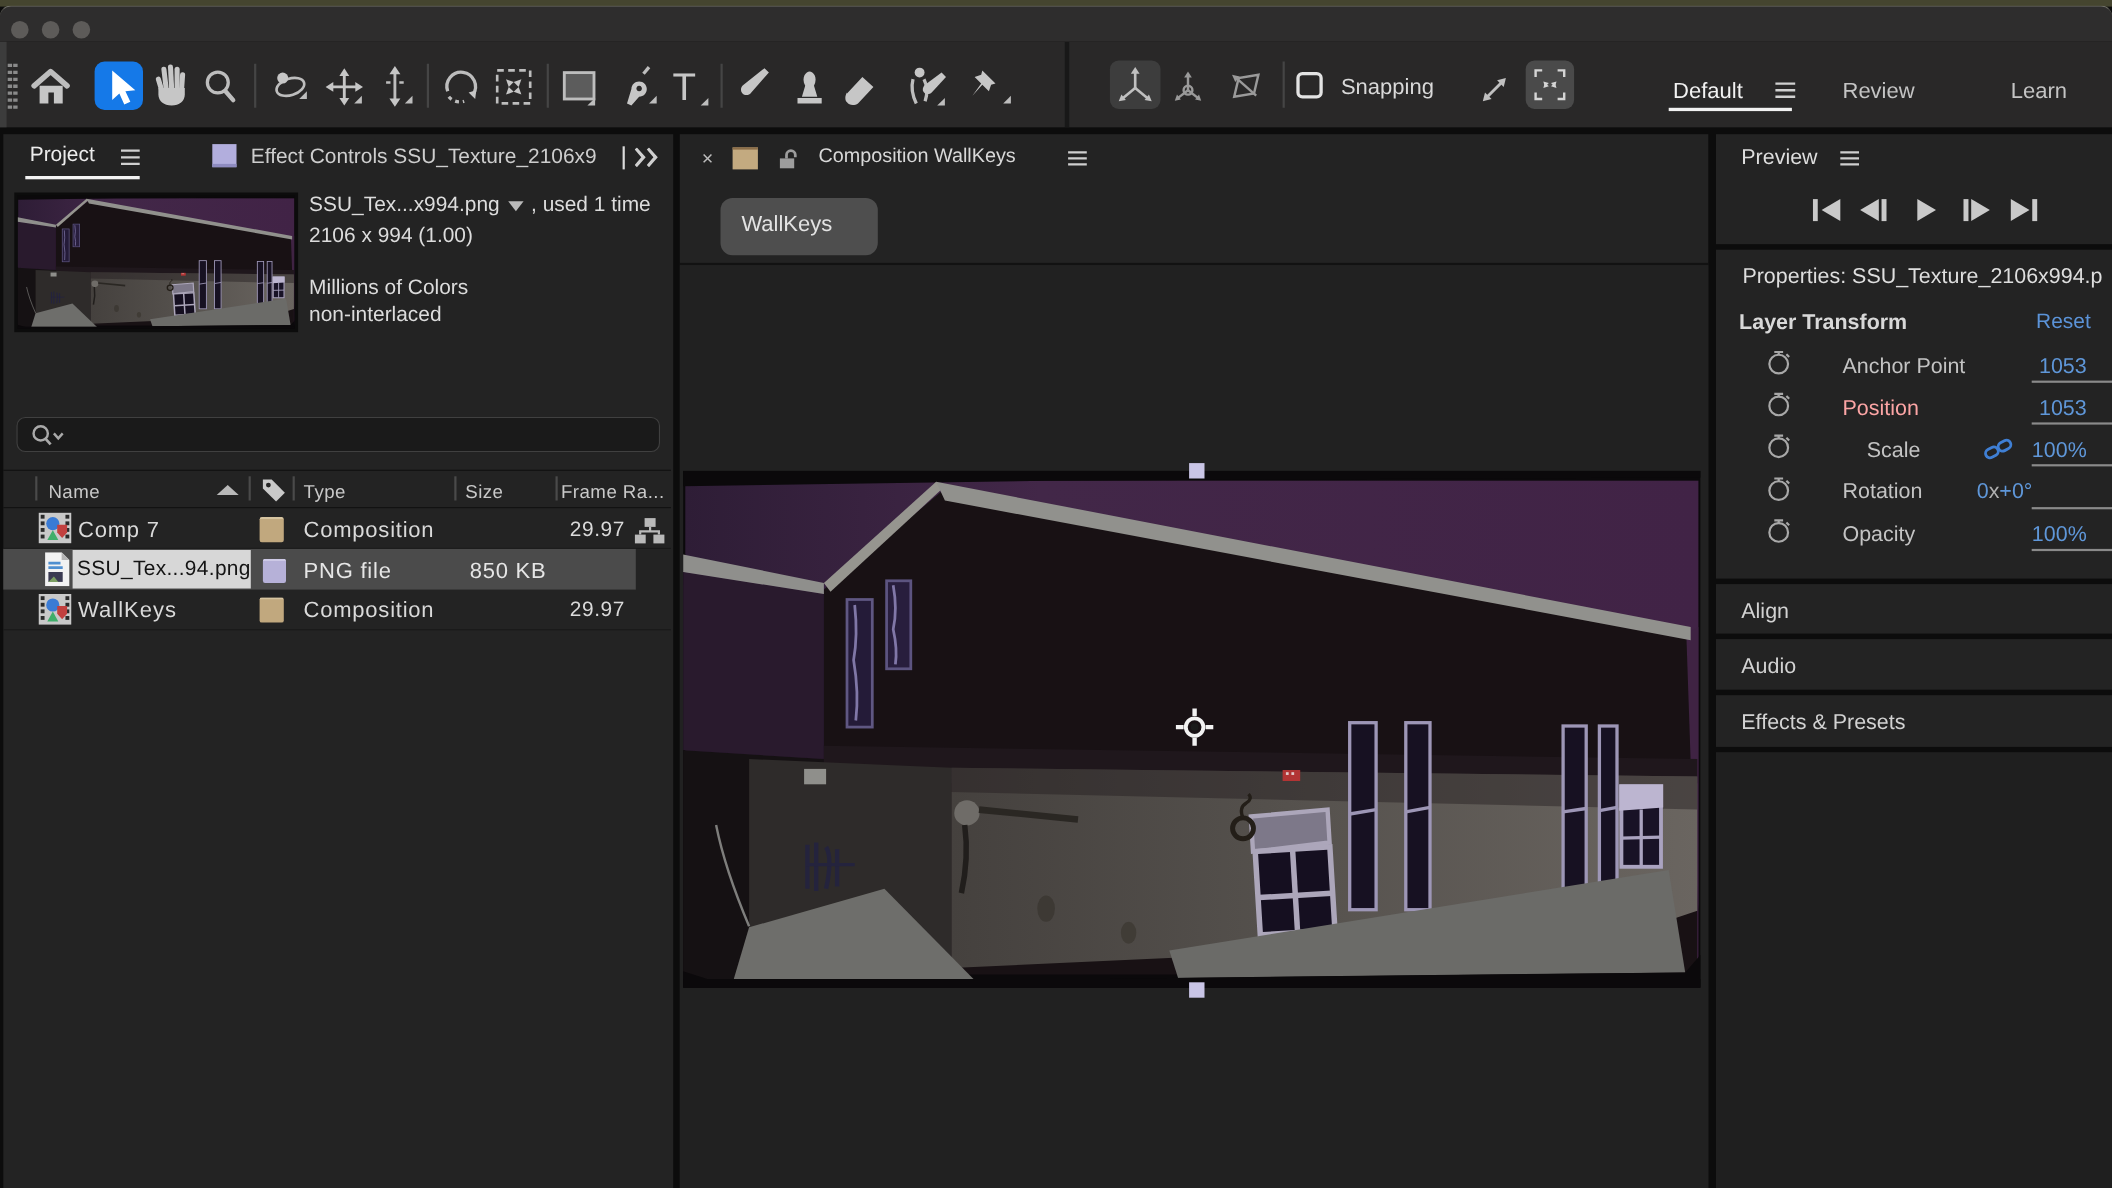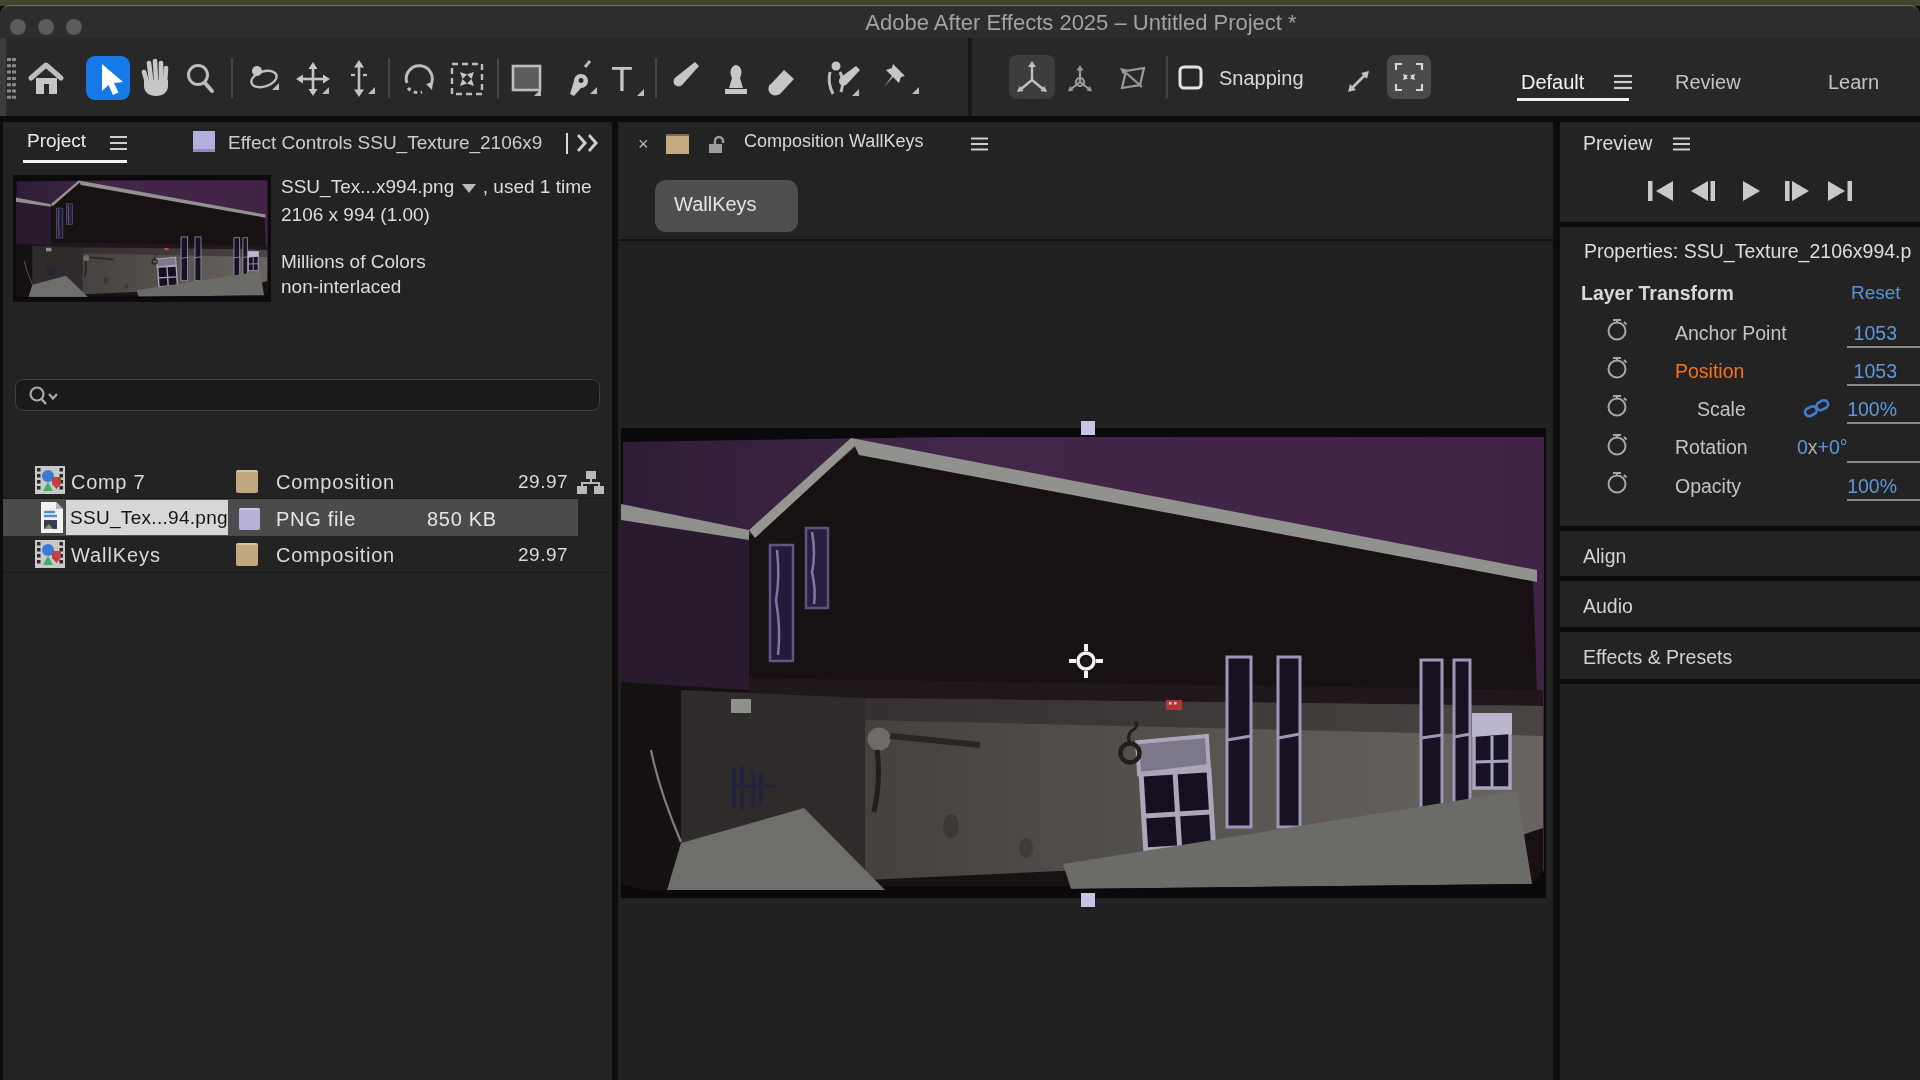--- a/index.html
+++ b/index.html
@@ -122,21 +122,20 @@
   <polygon points="0,470 0,455 44,469 266,464 442,461 911,456 925,440 925,470" fill="#0b090b"></polygon>
   <rect x="0" y="462" width="925" height="8" fill="#0b090b"></rect>
 </g>
 </defs>
 </svg>
 <div id="desktop"></div>
 <div id="titlebar">
   <div class="tl" style="left:10px;"></div>
   <div class="tl" style="left:38px;"></div>
   <div class="tl" style="left:66px;"></div>
-  <div id="title">Adobe After Effects 2025 – Untitled Project *</div>
 </div>
 <div id="toolbar">
 <div class="abs" style="left:0; top:0; width:6px; height:78px; background:#3c3c3c;"></div>
 <svg width="1920" height="78">
   <g stroke="#bdbdbd" fill="none" stroke-width="2">
 
     <g stroke="#8a8a8a" stroke-width="4" stroke-dasharray="3,3.3">
       <line x1="9" y1="20" x2="9" y2="62"></line>
           <line x1="14" y1="20" x2="14" y2="62"></line>
     </g>
@@ -318,20 +317,36 @@
   <div class="t" style="left:278px; top:129px; font-size:19px; color:#dcdcdc;">Millions of Colors</div>
   <div class="t" style="left:278px; top:154px; font-size:19px; color:#dcdcdc;">non-interlaced</div>
   <div class="abs" style="left:12px; top:257px; width:585px; height:32px; background:#1a1a1a; border:1.5px solid #404040; border-radius:8px;">
     <svg class="abs" style="left:12px; top:5px;" width="36" height="22">
       <circle cx="9" cy="9" r="6.5" stroke="#a9a9a9" stroke-width="2.2" fill="none"></circle>
       <line x1="13.5" y1="14" x2="18" y2="19" stroke="#a9a9a9" stroke-width="2.5"></line>
       <path d="M21,9 l4,4.5 l4,-4.5" stroke="#a9a9a9" stroke-width="2.2" fill="none"></path>
     </svg>
   </div>
 
+  <div class="abs" style="left:0; top:305px; width:607px; height:35px; border-top:1.5px solid #111; border-bottom:1.5px solid #111;">
+    <div class="abs" style="left:29px; top:5px; width:2px; height:22px; background:#4a4a4a;"></div>
+    <div class="abs" style="left:223px; top:5px; width:2px; height:22px; background:#4a4a4a;"></div>
+    <div class="abs" style="left:263px; top:5px; width:2px; height:22px; background:#4a4a4a;"></div>
+    <div class="abs" style="left:410px; top:5px; width:2px; height:22px; background:#4a4a4a;"></div>
+    <div class="abs" style="left:502px; top:5px; width:2px; height:22px; background:#4a4a4a;"></div>
+    <div class="t" style="left:41px; top:10px; font-size:17px; letter-spacing:0.4px; color:#c9c9c9;">Name</div>
+    <div class="abs" style="left:194px; top:13px; width:0; height:0; border-left:10px solid transparent; border-right:10px solid transparent; border-bottom:9px solid #b9b9b9;"></div>
+    <svg class="abs" style="left:234px; top:6px;" width="26" height="24">
+      <path d="M10,2 L22,14 L14,22 L2,10 L2,2 z" fill="#c9c9c9"></path>
+      <circle cx="7" cy="7" r="2.2" fill="#232323"></circle>
+    </svg>
+    <div class="t" style="left:273px; top:10px; font-size:17px; letter-spacing:0.4px; color:#c9c9c9;">Type</div>
+    <div class="t" style="left:420px; top:10px; font-size:17px; letter-spacing:0.4px; color:#c9c9c9;">Size</div>
+    <div class="t" style="left:507px; top:10px; font-size:17px; letter-spacing:0.4px; color:#c9c9c9;">Frame Ra...</div>
+  </div>
 
   <div class="abs" style="left:0; top:341px; width:607px; height:36px; border-bottom:1px solid #191919;">
     <svg class="abs" style="left:32px; top:3px;" width="30" height="28">
       <rect x="0" y="0" width="30" height="28" fill="#c9c9c9"></rect>
       <g fill="#2a2a2a">
           <rect x="2" y="2" width="3.5" height="3.5"></rect>
           <rect x="2" y="8" width="3.5" height="3.5"></rect>
           <rect x="2" y="14" width="3.5" height="3.5"></rect>
           <rect x="2" y="20" width="3.5" height="3.5"></rect>
           <rect x="24.5" y="2" width="3.5" height="3.5"></rect>
@@ -482,21 +497,21 @@
         <line x1="7" y1="117" x2="15" y2="117"></line>
         <line x1="11" y1="117" x2="11" y2="119.5"></line>
         <line x1="18" y1="119" x2="20.5" y2="121.5"></line>
       <circle cx="11" cy="166" r="8.5"></circle>
         <line x1="7" y1="155" x2="15" y2="155"></line>
         <line x1="11" y1="155" x2="11" y2="157.5"></line>
         <line x1="18" y1="157" x2="20.5" y2="159.5"></line>
     </g>
   </svg>
   <div class="t" style="left:115px; top:200px; font-size:19.5px; color:#c3c3c3;text-align:right;">Anchor Point</div>
-  <div class="t" style="left:115px; top:238px; font-size:19.5px; color:#f97316;">Position</div>
+  <div class="t" style="left:115px; top:238px; font-size:19.5px; color:#fca5a5;">Position</div>
   <div class="t" style="left:97px; top:276px; font-size:19.5px; color:#c3c3c3;margin-left:40px;">Scale</div>
   <div class="t" style="left:115px; top:314px; font-size:19.5px; color:#c3c3c3;">Rotation</div>
   <div class="t" style="left:115px; top:353px; font-size:19.5px; color:#c3c3c3;">Opacity</div>
   <svg class="abs" style="left:242px; top:274px;" width="30" height="24">
     <g stroke="#3f7fd4" stroke-width="2.6" fill="none" transform="rotate(-28 15 12)">
       <rect x="2" y="8" width="12" height="8" rx="4"></rect>
         <rect x="15" y="8" width="12" height="8" rx="4"></rect>
     </g>
   </svg>
   <div class="t" style="left:237px; top:200px; width:100px; text-align:right; font-size:19.5px; color:#5f97d9;">1053</div>

